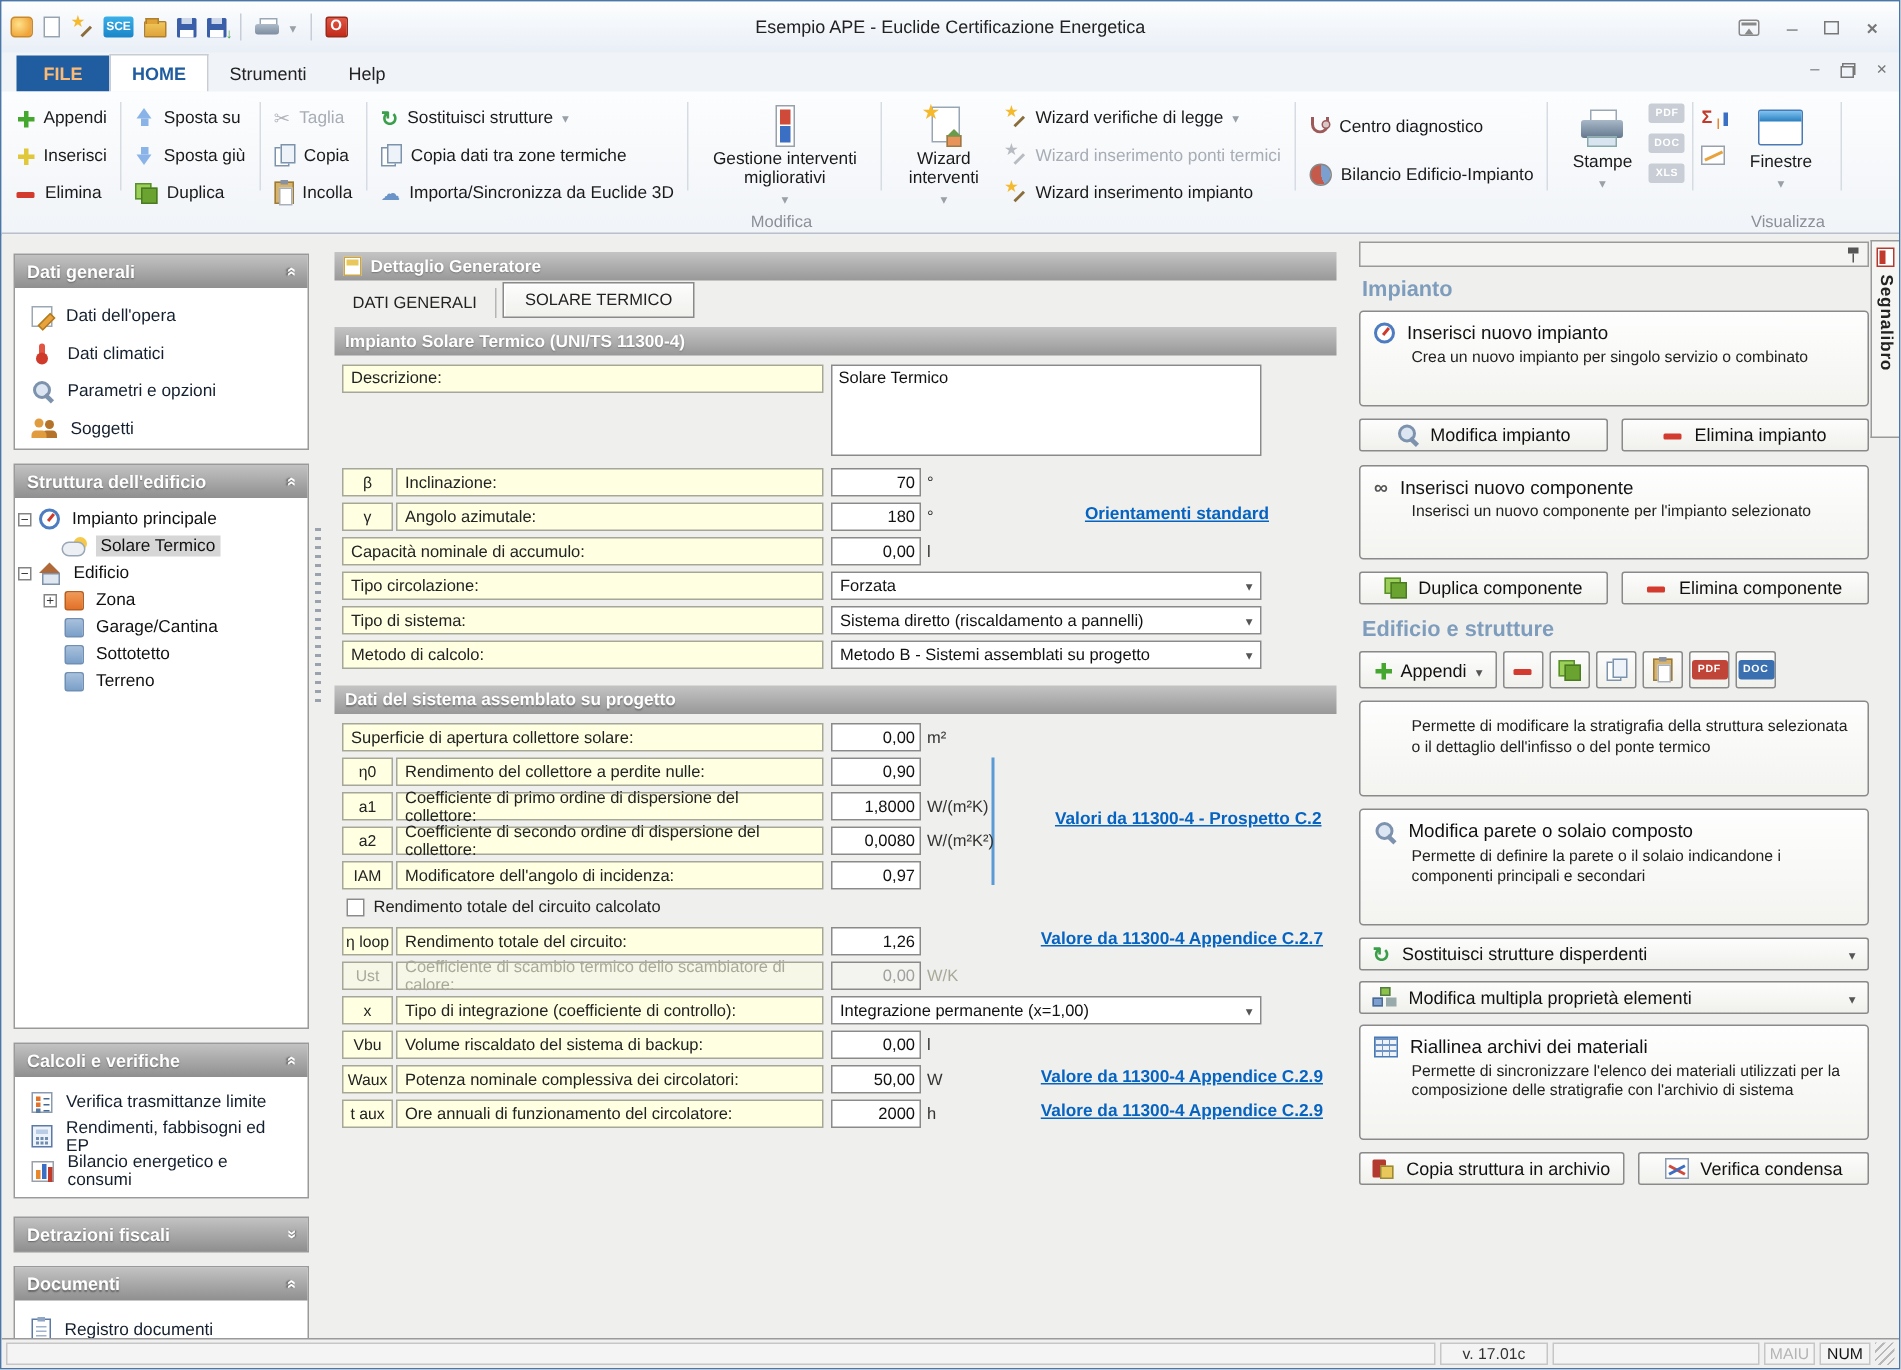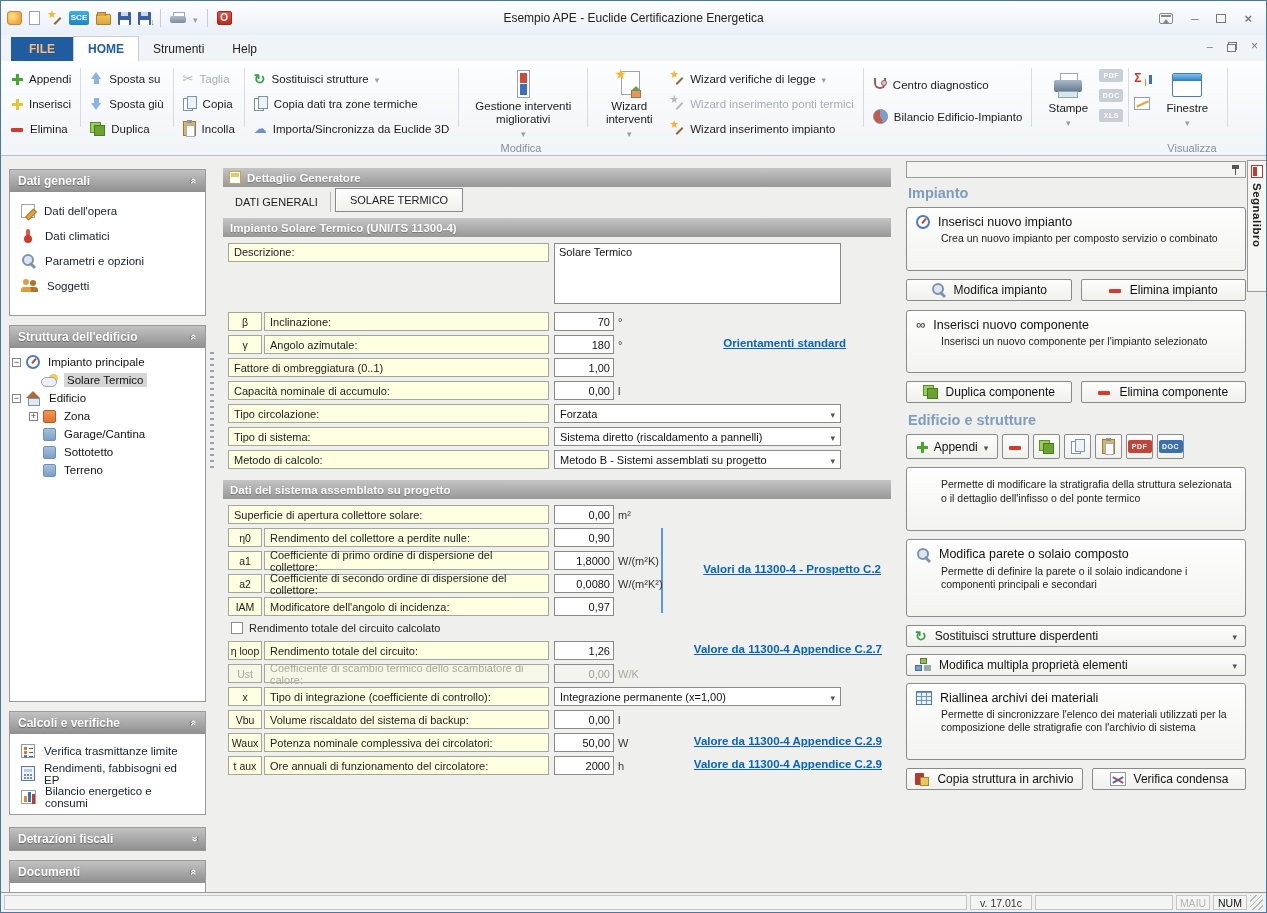--- a/index.html
+++ b/index.html
@@ -112,21 +112,21 @@
   .workspace { position:absolute; top:156px; left:0; right:0; bottom:20px; background:#efefed; }
 
   
   .sidebar { position:absolute; left:8px; top:12px; width:197px; }
   .sgroup { border:1px solid #9a9a9a; background:#fff; margin-bottom:9px; }
   .sghead { height:22px; background:linear-gradient(#c2c2c2,#8f8f8f); color:#fff; font-weight:bold; font-size:12px; display:flex; align-items:center; padding:0 8px; text-shadow:0 1px 1px #666; }
   .sghead .t { flex:1; }
   .chev { display:inline-block; transform:rotate(90deg); font-size:11px; font-weight:bold; }
   .chev::before { content:"«"; }
   .chev.down { transform:rotate(-90deg); }
-  .sitems { padding:6px 0 17px; }
+  .sitems { padding:6px 0 1px; }
   .sitem { display:flex; align-items:center; gap:9px; height:25px; padding:0 11px; font-size:11.5px; color:#15202e; cursor:default; }
   .sitem.h23 { height:23px; }
   .pencilpage { width:14px; height:14px; background:#fff; border:1px solid #9aa7b5; }
   .pencilpage::after { content:""; position:absolute; right:-3px; bottom:0; width:10px; height:3px; background:#e8a33d; border:1px solid #b07a20; transform:rotate(-45deg); }
   .thermo { width:4px; height:10px; background:#e05544; border-radius:2px; margin:0 6px 3px 5px; }
   .thermo::after { content:""; position:absolute; left:-2px; bottom:-4px; width:8px; height:8px; border-radius:50%; background:#d03a2a; }
   .mag { width:15px; height:15px; }
   .mag::before { content:""; position:absolute; left:1px; top:1px; width:8px; height:8px; border:2px solid #7c92ad; border-radius:50%; background:#dce6f2; }
   .mag::after { content:""; position:absolute; right:0; bottom:1px; width:7px; height:3px; background:#7c92ad; transform:rotate(45deg); }
   .people { width:17px; height:13px; }
@@ -231,21 +231,21 @@
   
   .bookstrip { position:absolute; right:0; top:3px; width:19px; height:132px; border:1px solid #9a9a9a; border-right:none; background:#f5f5f3; display:flex; flex-direction:column; align-items:center; padding-top:4px; gap:5px; }
   .bkicon { width:12px; height:13px; border:1px solid #b33a2e; background:#fff; flex:none; }
   .bkicon::before { content:""; position:absolute; left:1px; top:1px; width:4px; height:9px; background:#c23a2e; }
   .vtext { writing-mode:vertical-rl; font-size:11.5px; font-weight:bold; color:#222; letter-spacing:0.5px; }
 
   
   .statusbar { position:absolute; left:0; right:0; bottom:0; height:20px; border-top:1px solid #9a9a9a; background:#f0f0f0; display:flex; align-items:stretch; gap:3px; padding:2px 3px; }
   .seg { border:1px solid #c6c6c6; background:#f4f4f4; font-size:10.5px; display:flex; align-items:center; justify-content:center; color:#333; }
   .seg.f1 { flex:1; }
-  .seg.ver { width:62px; }
+  .seg.ver { width:72px; }
   .seg.sp { width:138px; }
   .seg.maiu { width:34px; color:#b4b4b4; }
   .seg.num { width:34px; color:#111; }
   .grip { width:13px; background:repeating-linear-gradient(135deg, #b8b8b8 0 1px, transparent 1px 4px); }
 </style>
 </head>
 <body>
 
 <div class="window">
 
@@ -569,24 +569,20 @@
           <div class="funit">°</div>
         </div>
         <div class="frow">
           <div class="fsym">γ</div>
           <div class="flabel">Angolo azimutale:</div>
           <div class="fval">180</div>
           <div class="funit">°</div>
           <a class="flink mid">Orientamenti standard</a>
         </div>
         <div class="frow">
-          <div class="flabel wide">Fattore di ombreggiatura (0..1)</div>
-          <div class="fval">1,00</div>
-        </div>
-        <div class="frow">
           <div class="flabel wide">Capacità nominale di accumulo:</div>
           <div class="fval">0,00</div>
           <div class="funit">l</div>
         </div>
         <div class="frow">
           <div class="flabel wide">Tipo circolazione:</div>
           <div class="fsel">
               <span>Forzata</span>
               <span class="ar dd"></span>
             </div>
@@ -693,21 +689,21 @@
           <span class="ico pin"></span>
         </div>
 
       <div class="rphead">Impianto</div>
 
       <div class="bigbtn">
         <div class="bb-title">
             <span class="ico gauge"></span>
             <span>Inserisci nuovo impianto</span>
           </div>
-        <div class="bb-desc">Crea un nuovo impianto per composto servizio o combinato</div>
+        <div class="bb-desc">Crea un nuovo impianto per singolo servizio o combinato</div>
       </div>
       <div class="btnrow">
         <div class="btn">
             <span class="ico mag"></span>
             <span>Modifica impianto</span>
           </div>
         <div class="btn">
             <span class="ico minusic"></span>
             <span>Elimina impianto</span>
           </div>

